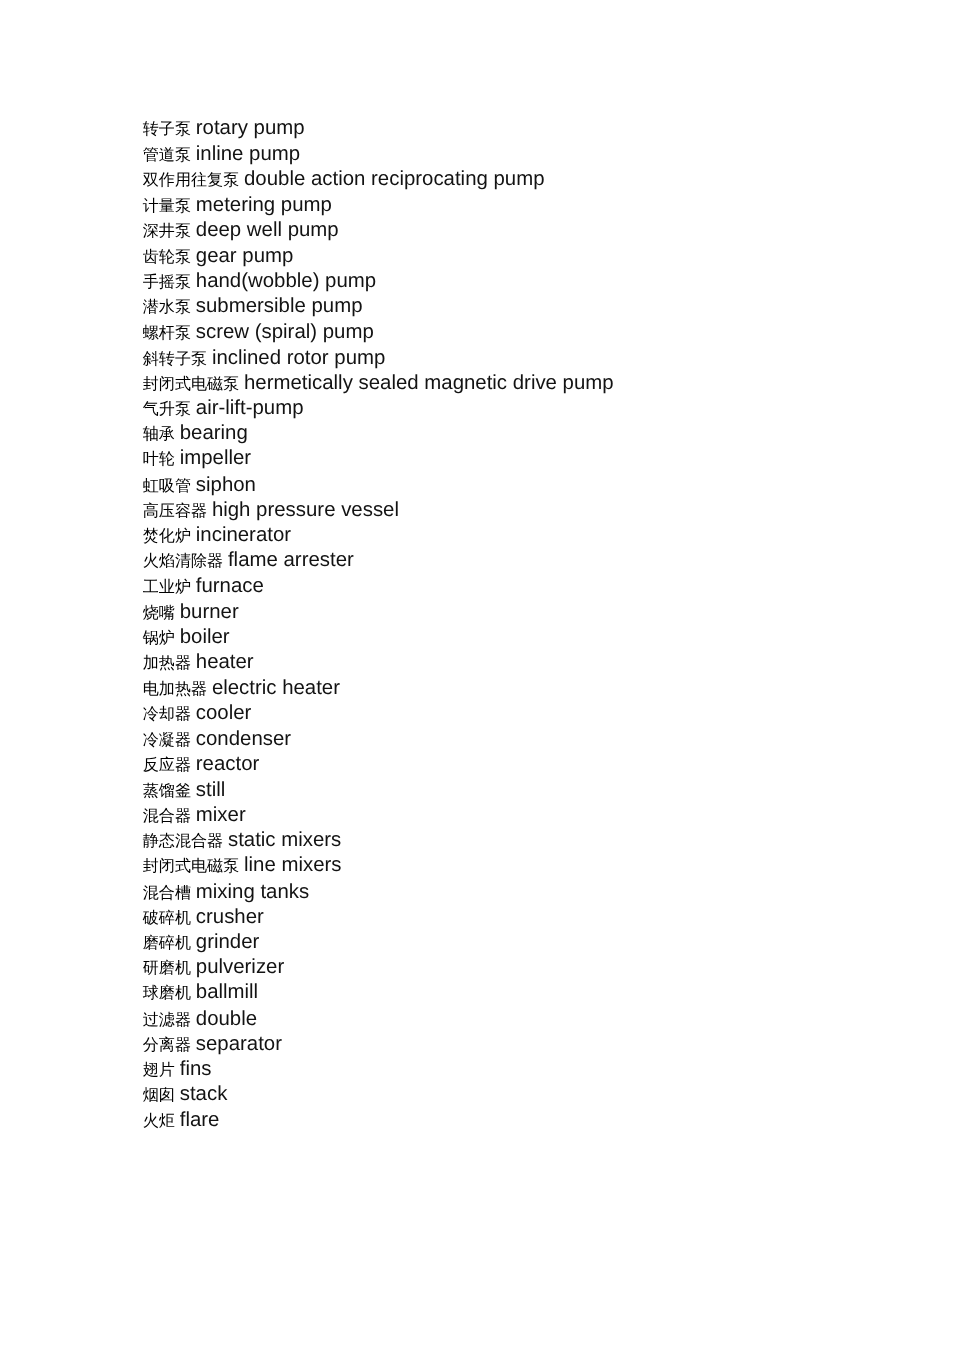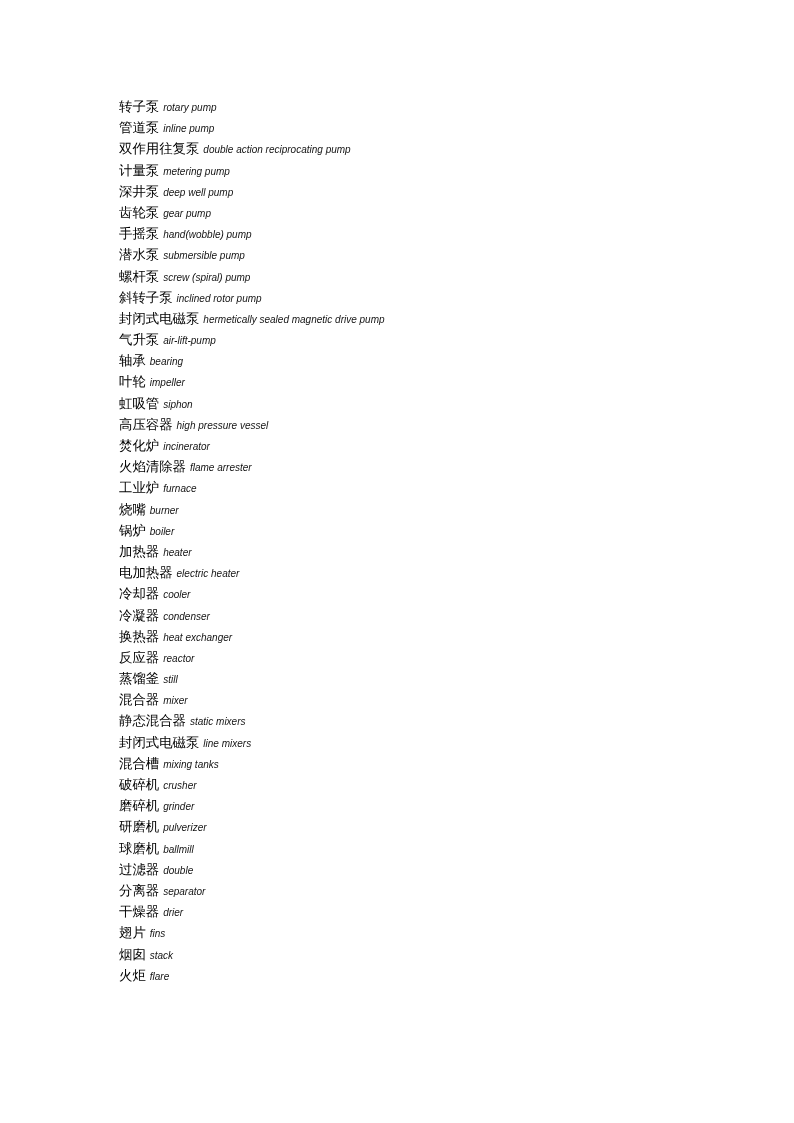--- a/index.html
+++ b/index.html
@@ -37,24 +37,23 @@
     white-space: nowrap;
     font-size: 13.2px;
   }
   .term-zh {
     font-family: Liberation Sans, sans-serif;
     font-size: 13.4px;
     color: #000000;
   }
   .term-en {
     font-family: "Liberation Sans", "DejaVu Sans", sans-serif;
-    font-size: 10px;
+    font-size: 17px;
     color: #131313;
     margin-left: 4px;
-    font-style: italic;
   }
 </style>
 </head>
 <body>
 
 <div class="page">
   <div class="glossary">
       <div class="entry"><span class="term-zh">转子泵</span><span class="term-en">rotary pump</span></div>
       <div class="entry"><span class="term-zh">管道泵</span><span class="term-en">inline pump</span></div>
       <div class="entry"><span class="term-zh">双作用往复泵</span><span class="term-en">double action reciprocating pump</span></div>
@@ -73,31 +72,29 @@
       <div class="entry"><span class="term-zh">高压容器</span><span class="term-en">high pressure vessel</span></div>
       <div class="entry"><span class="term-zh">焚化炉</span><span class="term-en">incinerator</span></div>
       <div class="entry"><span class="term-zh">火焰清除器</span><span class="term-en">flame arrester</span></div>
       <div class="entry"><span class="term-zh">工业炉</span><span class="term-en">furnace</span></div>
       <div class="entry"><span class="term-zh">烧嘴</span><span class="term-en">burner</span></div>
       <div class="entry"><span class="term-zh">锅炉</span><span class="term-en">boiler</span></div>
       <div class="entry"><span class="term-zh">加热器</span><span class="term-en">heater</span></div>
       <div class="entry"><span class="term-zh">电加热器</span><span class="term-en">electric heater</span></div>
       <div class="entry"><span class="term-zh">冷却器</span><span class="term-en">cooler</span></div>
       <div class="entry"><span class="term-zh">冷凝器</span><span class="term-en">condenser</span></div>
-      <div class="entry"><span class="term-zh">换热器</span><span class="term-en">heat exchanger</span></div>
       <div class="entry"><span class="term-zh">反应器</span><span class="term-en">reactor</span></div>
       <div class="entry"><span class="term-zh">蒸馏釜</span><span class="term-en">still</span></div>
       <div class="entry"><span class="term-zh">混合器</span><span class="term-en">mixer</span></div>
       <div class="entry"><span class="term-zh">静态混合器</span><span class="term-en">static mixers</span></div>
       <div class="entry"><span class="term-zh">封闭式电磁泵</span><span class="term-en">line mixers</span></div>
       <div class="entry"><span class="term-zh">混合槽</span><span class="term-en">mixing tanks</span></div>
       <div class="entry"><span class="term-zh">破碎机</span><span class="term-en">crusher</span></div>
       <div class="entry"><span class="term-zh">磨碎机</span><span class="term-en">grinder</span></div>
       <div class="entry"><span class="term-zh">研磨机</span><span class="term-en">pulverizer</span></div>
       <div class="entry"><span class="term-zh">球磨机</span><span class="term-en">ballmill</span></div>
       <div class="entry"><span class="term-zh">过滤器</span><span class="term-en">double</span></div>
       <div class="entry"><span class="term-zh">分离器</span><span class="term-en">separator</span></div>
-      <div class="entry"><span class="term-zh">干燥器</span><span class="term-en">drier</span></div>
       <div class="entry"><span class="term-zh">翅片</span><span class="term-en">fins</span></div>
       <div class="entry"><span class="term-zh">烟囱</span><span class="term-en">stack</span></div>
       <div class="entry"><span class="term-zh">火炬</span><span class="term-en">flare</span></div>
     </div>
 </div>
 
 </body></html>

